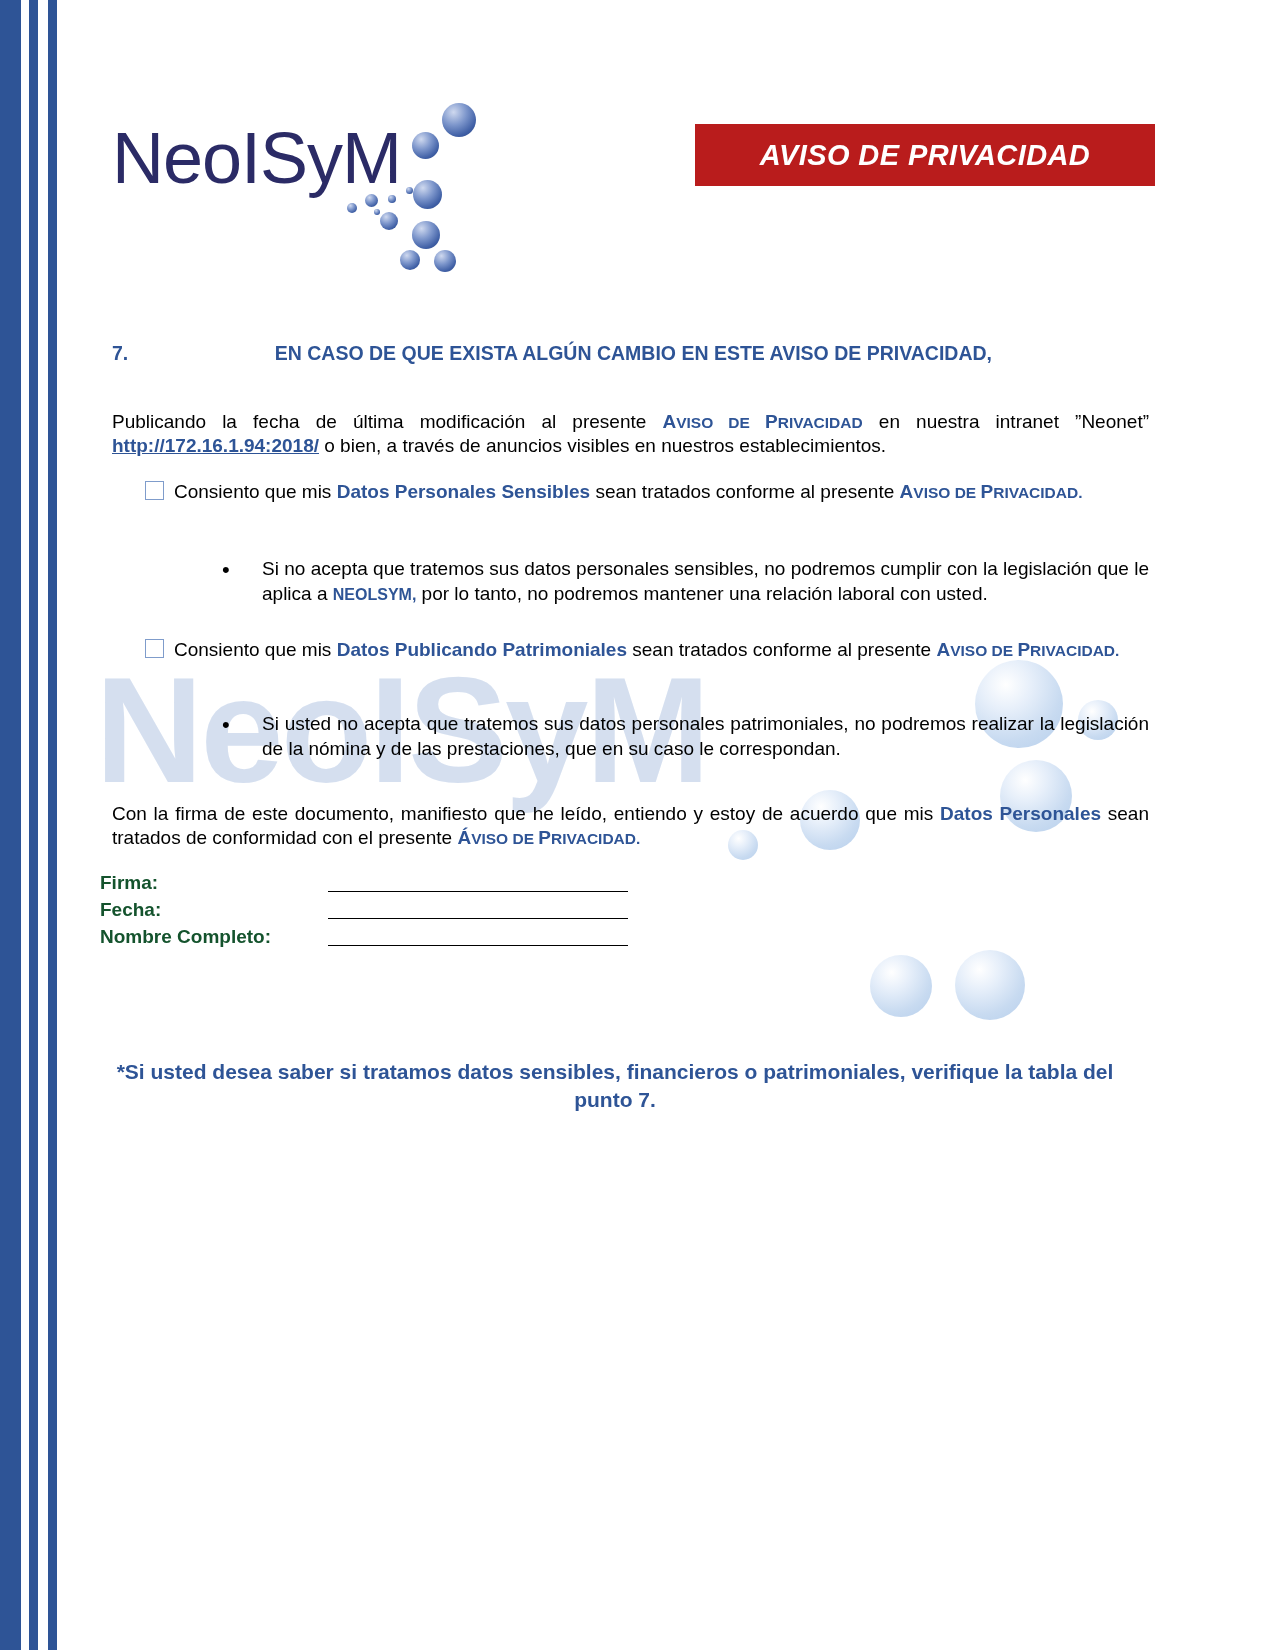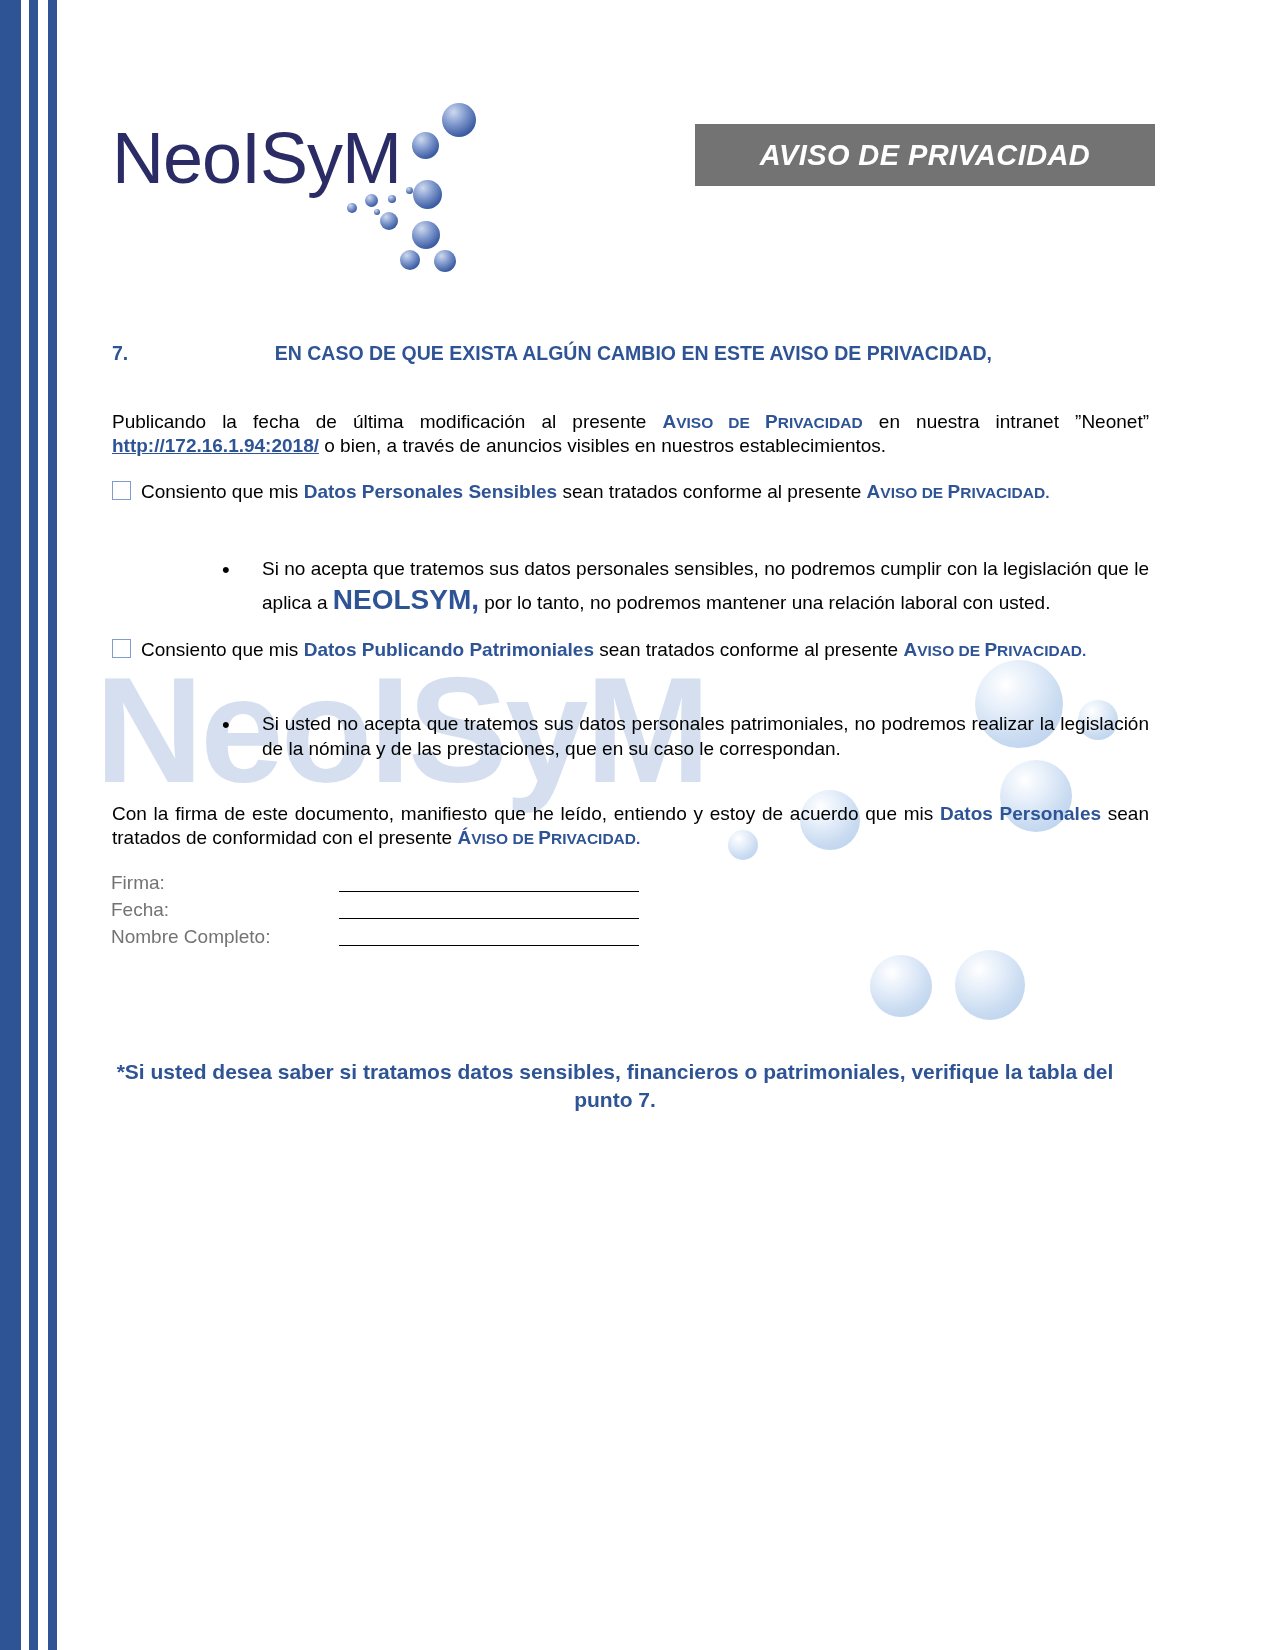--- a/index.html
+++ b/index.html
@@ -22,21 +22,21 @@
     font-size:72px;letter-spacing:-1px;color:#2b2b66;
     font-family:"Liberation Sans", sans-serif;font-weight:400;
     white-space:nowrap;
   }
   .bub{position:absolute;border-radius:50%;
        background:radial-gradient(circle at 34% 27%, #cfd9ef 0%, #7e97cc 38%, #3f5fa5 72%, #2b4380 100%);}
 
   
   .banner{
     position:absolute;left:695px;top:124px;width:460px;height:62px;
-    background:#737373;
+    background:#b91c1c;
   }
   .banner-title{
     position:absolute;left:0;right:0;top:0;bottom:0;
     display:flex;align-items:center;justify-content:center;
     color:#ffffff;font-weight:bold;font-style:italic;
     font-size:29px;letter-spacing:.4px;
     font-family:"Liberation Sans", sans-serif;
   }
 
   
@@ -65,43 +65,43 @@
     position:absolute;color:#000;font-size:19px;line-height:1.28;
     text-align:justify;
   }
   .blue{color:#2e5496;font-weight:bold;}
   .sc{font-size:15.5px;font-variant:normal;}
   .lnk{color:#2e5496;font-weight:bold;text-decoration:underline;}
 
   #p-publicando{left:112px;top:410px;width:1037px;}
 
   .consent{
-    position:absolute;font-size:19px;line-height:1.45;text-align:justify;color:#000;
+    position:absolute;font-size:19px;line-height:1.45;text-align:justify;color:#000;margin-left:33px;
   }
   #c-sensibles{left:112px;top:478px;width:1037px;}
   #c-patrimoniales{left:112px;top:636px;width:1037px;}
   .chk{
     display:inline-block;width:17px;height:17px;border:1.4px solid #7f9ccb;
     background:#fff;vertical-align:-2px;margin-right:10px;
   }
 
   .bullet{
     position:absolute;font-size:19px;line-height:1.3;text-align:justify;color:#000;
   }
   #b-sensibles{left:262px;top:557px;width:887px;}
   #b-patrimoniales{left:262px;top:712px;width:887px;}
   .bullet .dot{
     position:absolute;left:-40px;top:2px;font-size:22px;line-height:1;color:#000;
   }
-  .neolsym{color:#2e5496;font-weight:bold;font-size:28px;}
+  .neolsym{color:#2e5496;font-weight:bold;font-size:16px;}
 
   #p-firma{left:112px;top:802px;width:1037px;}
 
   
-  .sig{position:absolute;left:111px;top:872px;width:620px;font-size:19px;color:#737373;}
+  .sig{position:absolute;left:100px;top:872px;width:620px;font-size:19px;color:#14532d;font-weight:bold;}
   .sig-row{position:relative;height:27px;}
   .sig-label{position:absolute;left:0;top:0;white-space:nowrap;}
   .sig-line{position:absolute;left:228px;top:19px;width:300px;border-bottom:1.6px solid #000;}
   .sig-row.r2 .sig-line{left:228px;}
   .sig-row.r3 .sig-line{left:228px;}
 
   .footer{
     position:absolute;left:95px;top:1058px;width:1040px;
     color:#2e5496;font-weight:bold;font-size:21px;line-height:1.35;text-align:center;
   }

